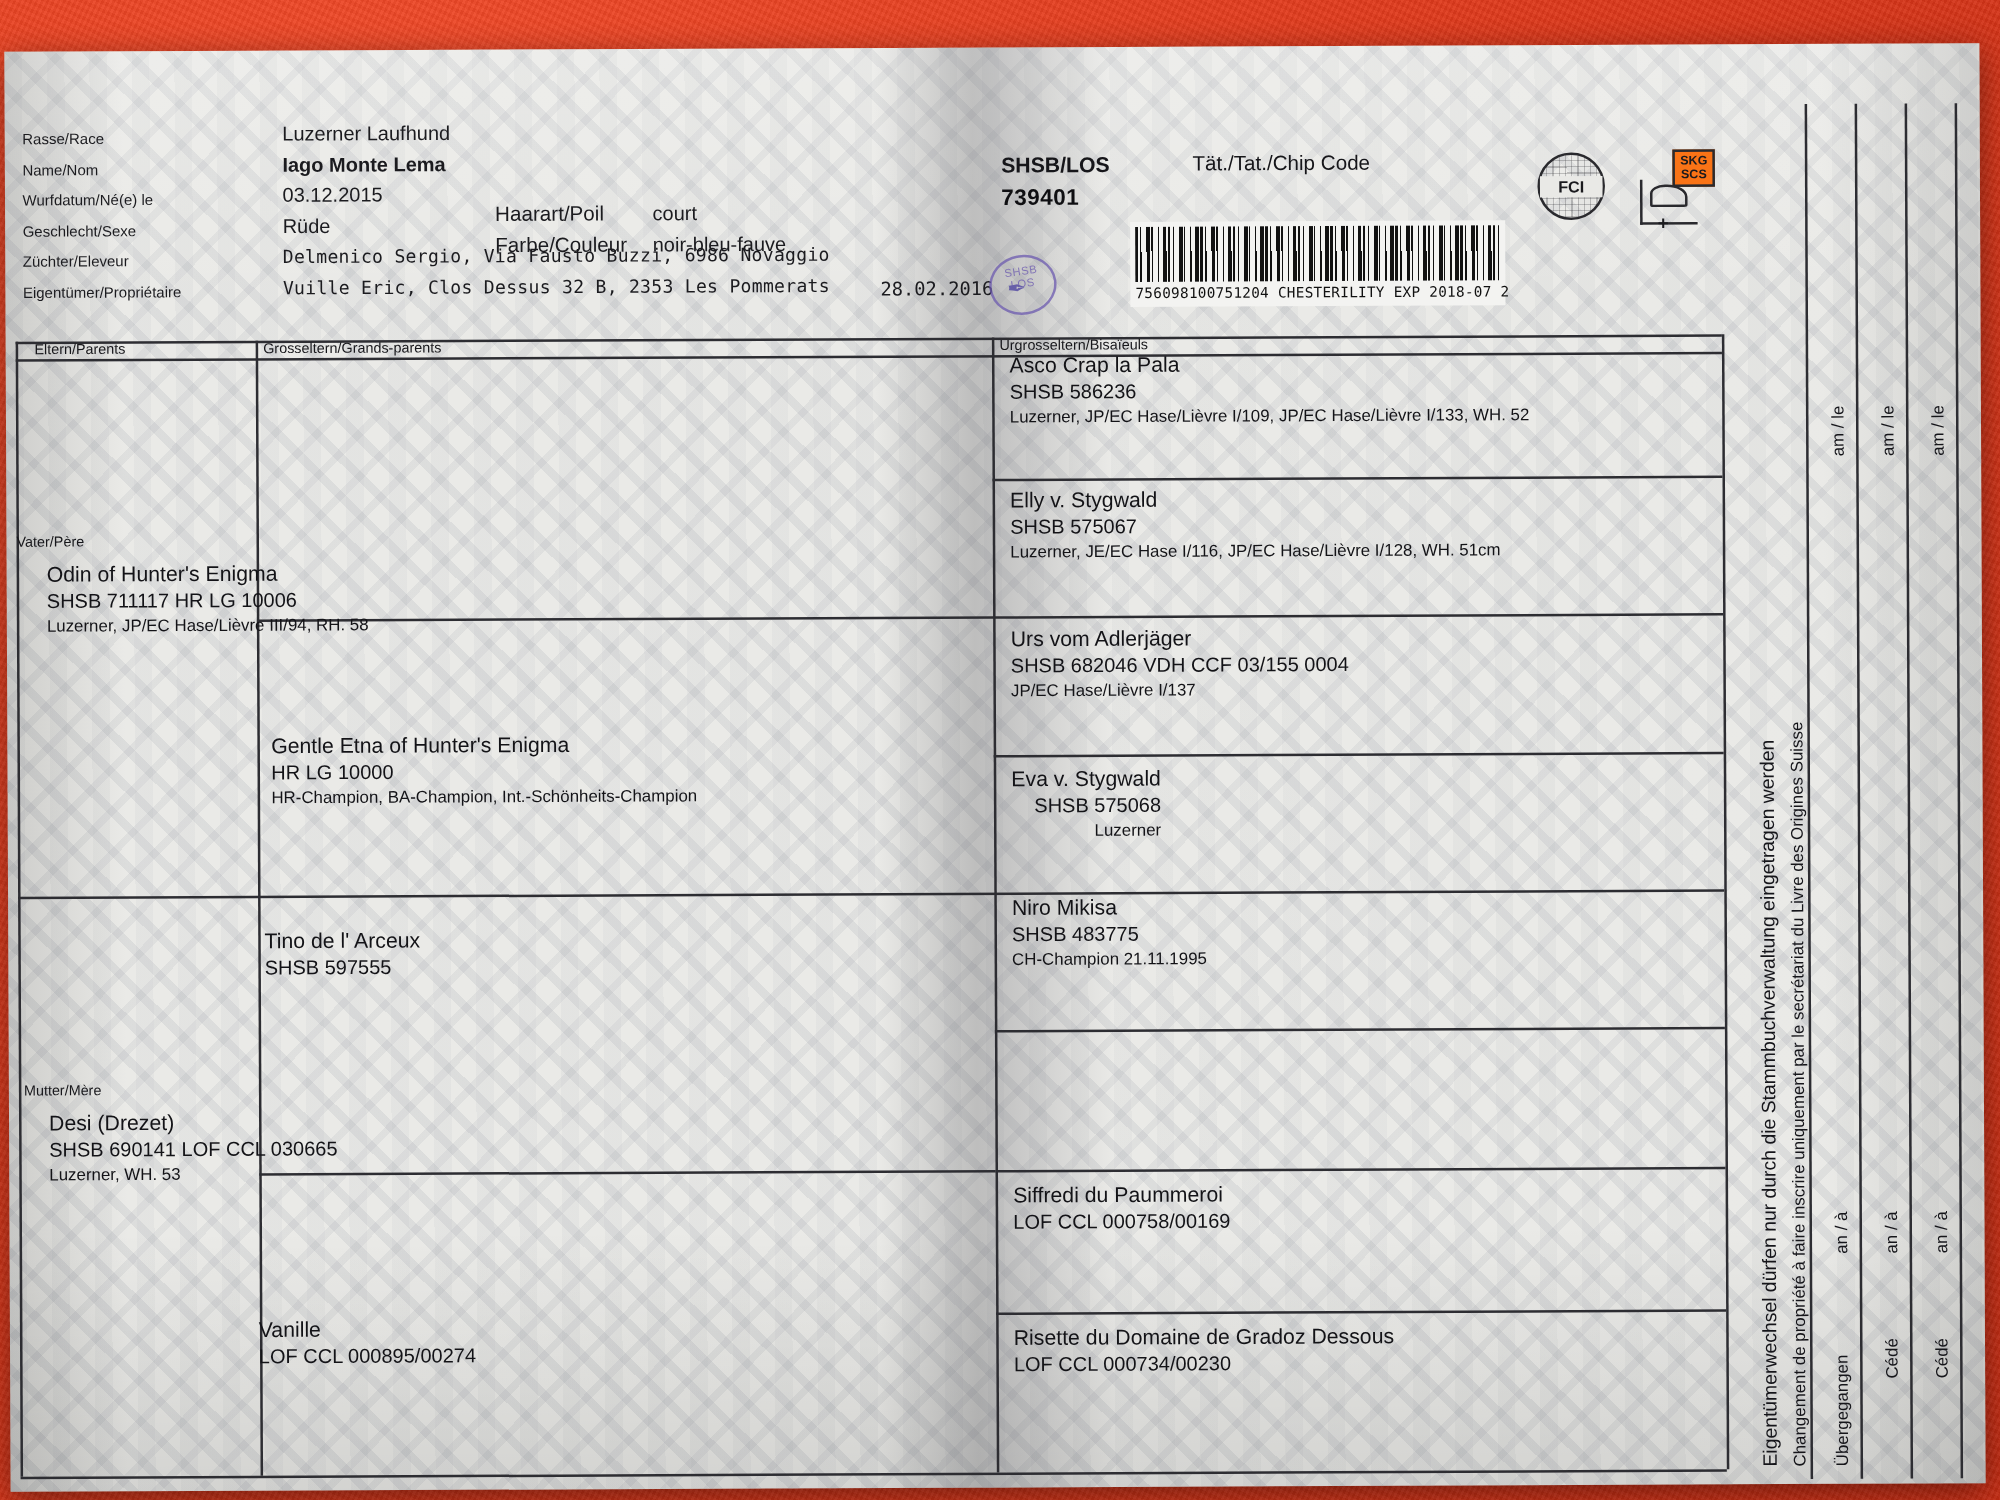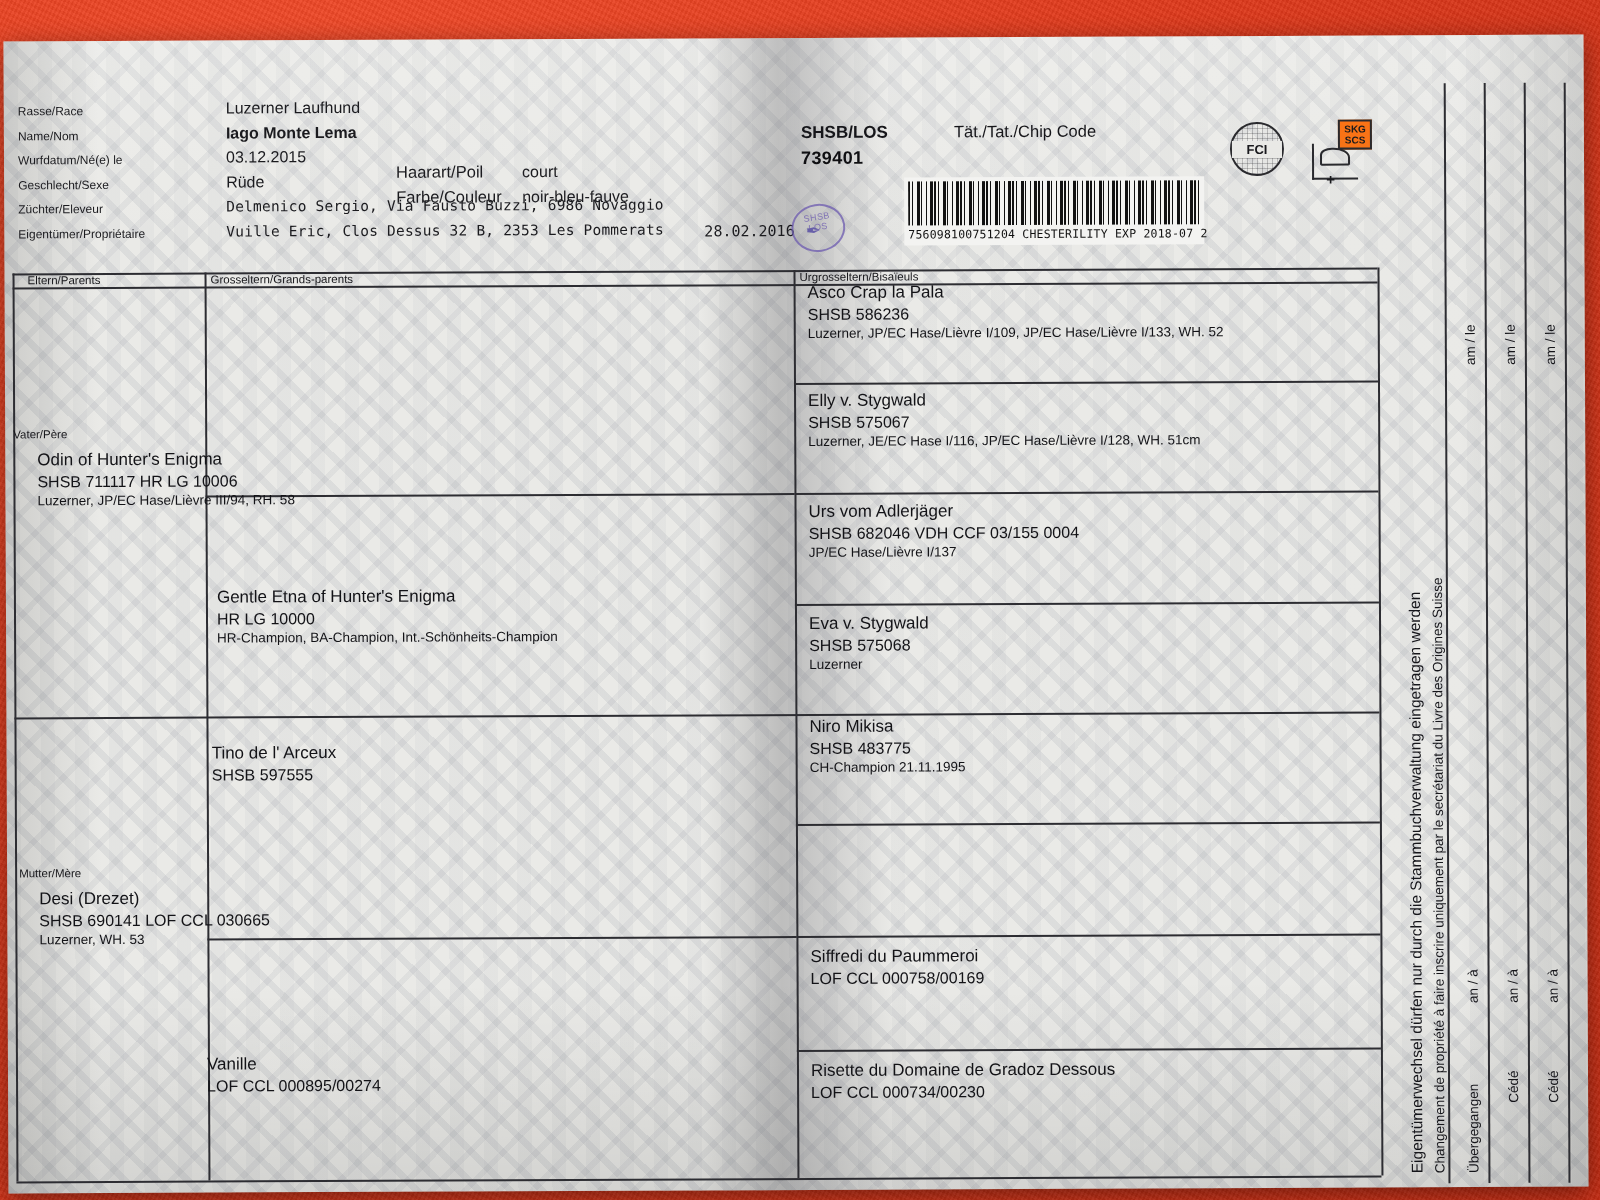--- a/index.html
+++ b/index.html
@@ -381,21 +381,21 @@
     <div class="entry" style="left:803px; top:352px;">
       <div class="n">Elly v. Stygwald</div>
       <div class="r">SHSB 575067</div>
       <div class="d">Luzerner, JE/EC Hase I/116, JP/EC Hase/Lièvre I/128, WH. 51cm</div>
     </div>
     <div class="entry" style="left:803px; top:463px;">
       <div class="n">Urs vom Adlerjäger</div>
       <div class="r">SHSB 682046 VDH CCF 03/155 0004</div>
       <div class="d">JP/EC Hase/Lièvre I/137</div>
     </div>
-    <div class="entry" style="left:803px; top:575px;">
+    <div class="entry" style="left:803px; top:575px;text-align:right;">
       <div class="n">Eva v. Stygwald</div>
       <div class="r">SHSB 575068</div>
       <div class="d">Luzerner</div>
     </div>
     <div class="entry" style="left:803px; top:678px;">
       <div class="n">Niro Mikisa</div>
       <div class="r">SHSB 483775</div>
       <div class="d">CH-Champion 21.11.1995</div>
     </div>
     <div class="entry" style="left:803px; top:908px;">

